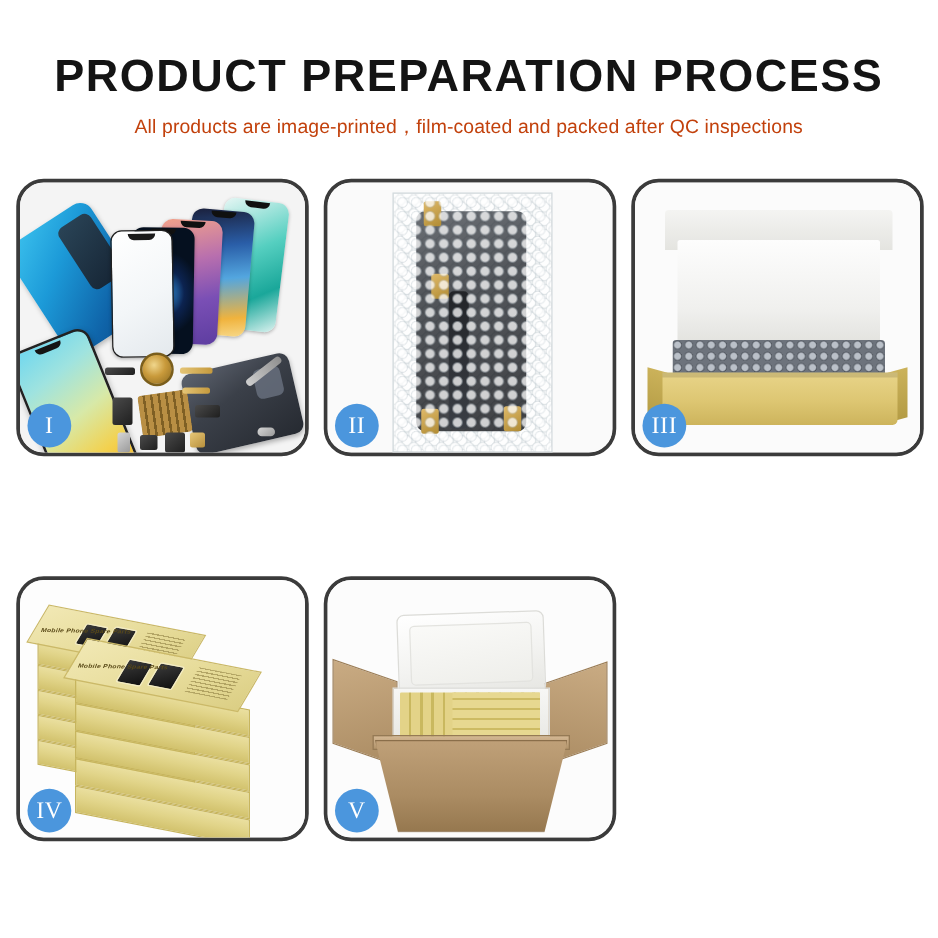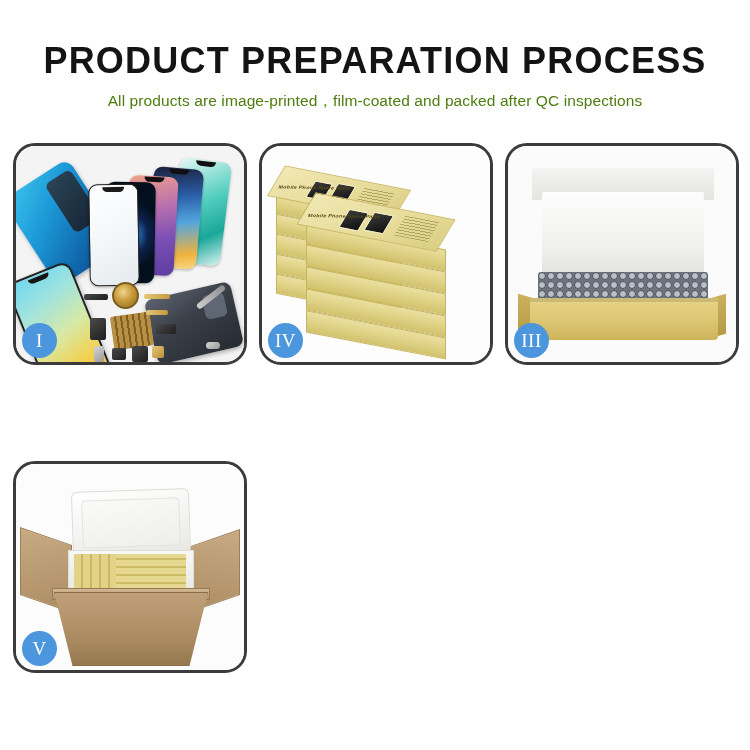--- a/index.html
+++ b/index.html
@@ -30,21 +30,21 @@
     letter-spacing: 1.2px;
     color: #141414;
     line-height: 1.15;
     white-space: nowrap;
   }
   .subtitle {
     margin: 0;
     padding-top: 10px;
     font-size: 15.5px;
     font-weight: 400;
-    color: #4d7c0f;
+    color: #c2410c;
     letter-spacing: 0.1px;
     white-space: nowrap;
   }
 
   
   .grid {
     position: absolute;
     left: 13px;
     top: 143px;
     width: 726px;
@@ -439,68 +439,83 @@
       <div class="part silver" style="left:78px;  top:200px; width:10px; height:16px;"></div>
       <div class="part dark" style="left:96px;  top:202px; width:14px; height:12px;"></div>
       <div class="part dark" style="left:116px; top:200px; width:16px; height:16px;"></div>
       <div class="part gold" style="left:136px; top:200px; width:12px; height:12px;"></div>
       <div class="tool" style="left:178px; top:148px;"></div>
       <div class="part silver" style="left:190px; top:196px; width:14px; height:7px; border-radius:4px;"></div>
     </div>
     <div class="badge">I</div>
   </div>
 
-
   <div class="panel">
     <div class="stage">
-      <div class="p4bg"></div>
-      <div class="stack">
-
-        <div class="sbox" style="left:0px;   top:42px;  width:124px; height:18px; transform:skewY(11deg);"></div>
-        <div class="sbox" style="left:0px;   top:62px;  width:124px; height:18px; transform:skewY(11deg);"></div>
-        <div class="sbox" style="left:0px;   top:82px;  width:124px; height:18px; transform:skewY(11deg);"></div>
-        <div class="sbox" style="left:0px;   top:102px; width:124px; height:18px; transform:skewY(11deg);"></div>
-        <div class="sbox" style="left:0px;   top:122px; width:124px; height:18px; transform:skewY(11deg);"></div>
-
-        <div class="sbox-top" style="left:0px; top:12px; width:124px; height:32px; transform:skewY(11deg) skewX(-28deg);">
-          <div class="boxwin" style="left:34px; top:8px;  width:16px; height:17px;"></div>
-          <div class="boxwin" style="left:56px; top:6px;  width:16px; height:17px;"></div>
-          <div class="boxtext" style="left:82px; top:5px;  width:30px; height:20px;"></div>
-          <div class="boxlabel" style="left:4px; top:12px; transform:rotate(-11deg);">Mobile Phone Spare Parts</div>
-        </div>
-
-        <div class="sbox" style="left:30px; top:72px;  width:138px; height:20px; transform:skewY(11deg);"></div>
-        <div class="sbox" style="left:30px; top:94px;  width:138px; height:20px; transform:skewY(11deg);"></div>
-        <div class="sbox" style="left:30px; top:116px; width:138px; height:20px; transform:skewY(11deg);"></div>
-        <div class="sbox" style="left:30px; top:138px; width:138px; height:20px; transform:skewY(11deg);"></div>
-        <div class="sbox" style="left:30px; top:160px; width:138px; height:20px; transform:skewY(11deg);"></div>
-
-        <div class="sbox-top" style="left:30px; top:40px; width:138px; height:34px; transform:skewY(11deg) skewX(-28deg);">
-          <div class="boxwin" style="left:38px; top:9px;  width:18px; height:19px;"></div>
-          <div class="boxwin" style="left:62px; top:7px;  width:18px; height:19px;"></div>
-          <div class="boxtext" style="left:92px; top:5px;  width:34px; height:22px;"></div>
-          <div class="boxlabel" style="left:4px; top:14px; transform:rotate(-11deg);">Mobile Phone Spare Parts</div>
-        </div>
-
+      <div class="p2bg"></div>
+      <div class="bubblebag">
+        <div class="bb-screen"></div>
+        <div class="bb-cable"></div>
+        <div class="bb-tab" style="left:24px; top:6px;"></div>
+        <div class="bb-tab" style="left:30px; top:64px;"></div>
+        <div class="bb-tab" style="left:22px; top:172px;"></div>
+        <div class="bb-tab" style="left:88px; top:170px;"></div>
+        <div class="bb-overlay"></div>
       </div>
     </div>
-    <div class="badge">IV</div>
+    <div class="badge">II</div>
   </div>
 
   <div class="panel">
     <div class="stage">
       <div class="p3bg"></div>
       <div class="k-lidback"></div>
       <div class="k-foam"></div>
       <div class="k-bubble"></div>
       <div class="k-side"></div>
       <div class="k-side-r"></div>
       <div class="k-front"></div>
     </div>
     <div class="badge">III</div>
+  </div>
+
+  <div class="panel">
+    <div class="stage">
+      <div class="p4bg"></div>
+      <div class="stack">
+
+        <div class="sbox" style="left:0px;   top:42px;  width:124px; height:18px; transform:skewY(11deg);"></div>
+        <div class="sbox" style="left:0px;   top:62px;  width:124px; height:18px; transform:skewY(11deg);"></div>
+        <div class="sbox" style="left:0px;   top:82px;  width:124px; height:18px; transform:skewY(11deg);"></div>
+        <div class="sbox" style="left:0px;   top:102px; width:124px; height:18px; transform:skewY(11deg);"></div>
+        <div class="sbox" style="left:0px;   top:122px; width:124px; height:18px; transform:skewY(11deg);"></div>
+
+        <div class="sbox-top" style="left:0px; top:12px; width:124px; height:32px; transform:skewY(11deg) skewX(-28deg);">
+          <div class="boxwin" style="left:34px; top:8px;  width:16px; height:17px;"></div>
+          <div class="boxwin" style="left:56px; top:6px;  width:16px; height:17px;"></div>
+          <div class="boxtext" style="left:82px; top:5px;  width:30px; height:20px;"></div>
+          <div class="boxlabel" style="left:4px; top:12px; transform:rotate(-11deg);">Mobile Phone Spare Parts</div>
+        </div>
+
+        <div class="sbox" style="left:30px; top:72px;  width:138px; height:20px; transform:skewY(11deg);"></div>
+        <div class="sbox" style="left:30px; top:94px;  width:138px; height:20px; transform:skewY(11deg);"></div>
+        <div class="sbox" style="left:30px; top:116px; width:138px; height:20px; transform:skewY(11deg);"></div>
+        <div class="sbox" style="left:30px; top:138px; width:138px; height:20px; transform:skewY(11deg);"></div>
+        <div class="sbox" style="left:30px; top:160px; width:138px; height:20px; transform:skewY(11deg);"></div>
+
+        <div class="sbox-top" style="left:30px; top:40px; width:138px; height:34px; transform:skewY(11deg) skewX(-28deg);">
+          <div class="boxwin" style="left:38px; top:9px;  width:18px; height:19px;"></div>
+          <div class="boxwin" style="left:62px; top:7px;  width:18px; height:19px;"></div>
+          <div class="boxtext" style="left:92px; top:5px;  width:34px; height:22px;"></div>
+          <div class="boxlabel" style="left:4px; top:14px; transform:rotate(-11deg);">Mobile Phone Spare Parts</div>
+        </div>
+
+      </div>
+    </div>
+    <div class="badge">IV</div>
   </div>
 
   <div class="panel">
     <div class="stage">
       <div class="p5bg"></div>
       <div class="v-flapL"></div>
       <div class="v-flapR"></div>
       <div class="v-foamlid"></div>
       <div class="v-inner"></div>
       <div class="v-yellows"></div>

